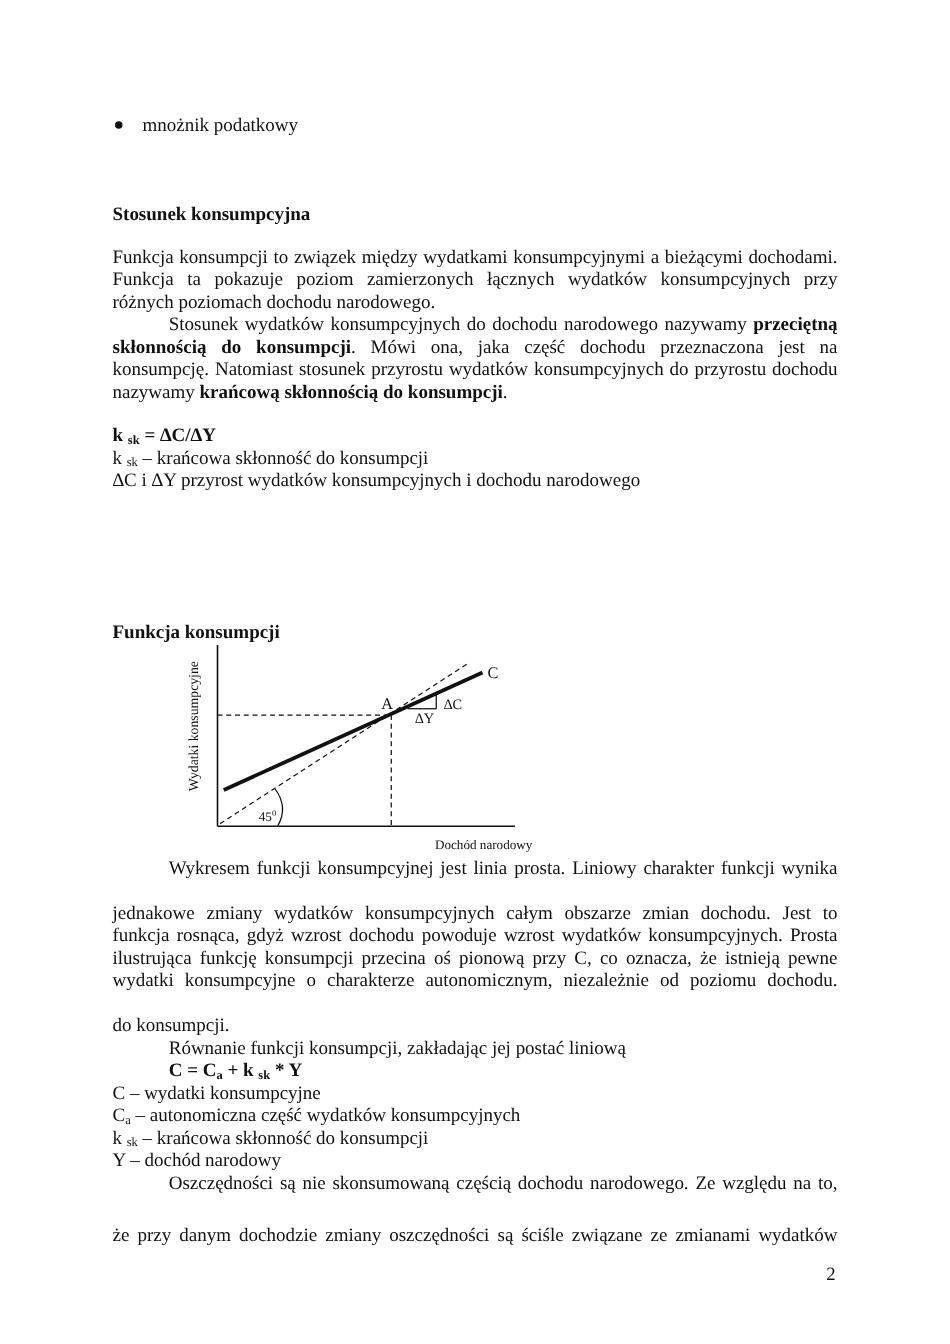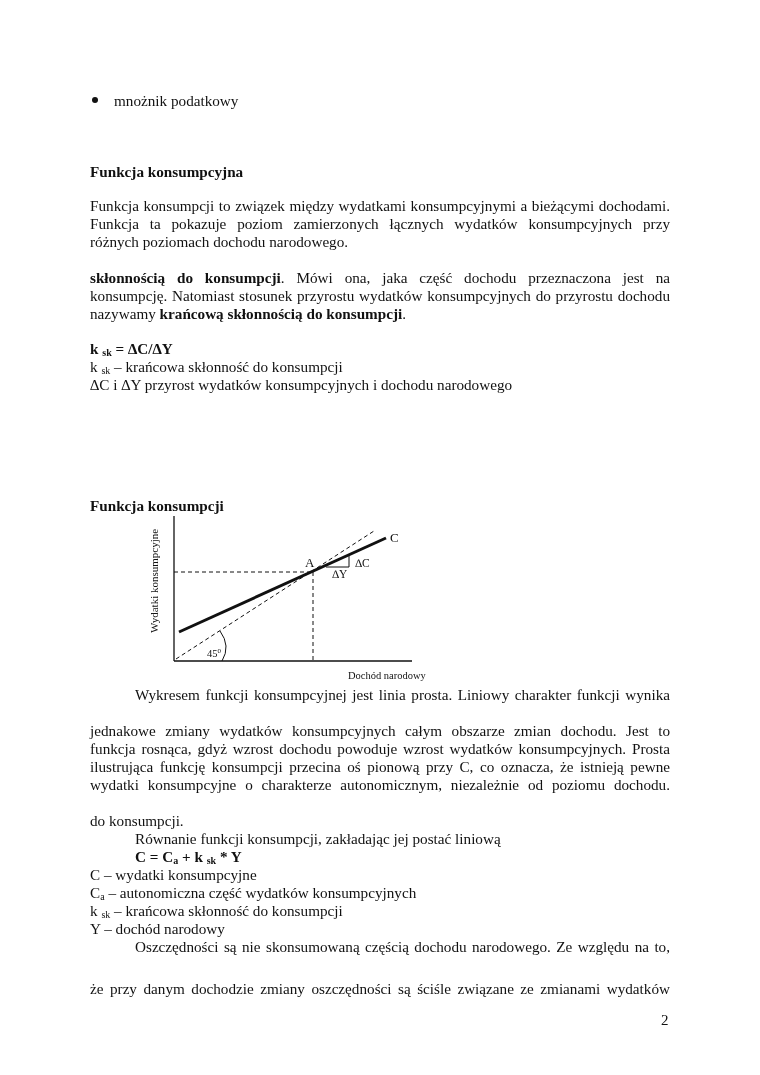--- a/index.html
+++ b/index.html
@@ -20,26 +20,29 @@
   .page-num { font-size: 15px; }
 </style>
 </head>
 <body>
 
 <div class="page">
 
   <span class="bullet-dot"></span>
   <div class="abs txt line" style="left:114px; top:92px;">mnożnik podatkowy</div>
 
-  <div class="abs heading line" style="left:90px; top:163px;">Funkcja konsumpcyjna</div>
+  <div class="abs heading line" style="left:90px; top:163px;">Stosunek konsumpcyjna</div>
 
   <div class="abs txt just line" style="left:90px; top:197px;">Funkcja konsumpcji to związek między wydatkami konsumpcyjnymi a bieżącymi dochodami.</div>
   <div class="abs txt just line" style="left:90px; top:215px;">Funkcja ta pokazuje poziom zamierzonych łącznych wydatków konsumpcyjnych przy</div>
   <div class="abs txt line" style="left:90px; top:233px;">różnych poziomach dochodu narodowego.</div>
 
+  <div class="abs txt just line indent" style="left:90px; top:251px;">
+    <span>Stosunek wydatków konsumpcyjnych do dochodu narodowego nazywamy </span><span class="bold">przeciętną</span>
+  </div>
   <div class="abs txt just line" style="left:90px; top:269px;">
     <span class="bold">skłonnością do konsumpcji</span><span>. Mówi ona, jaka część dochodu przeznaczona jest na</span>
   </div>
   <div class="abs txt just line" style="left:90px; top:287px;">konsumpcję. Natomiast stosunek przyrostu wydatków konsumpcyjnych do przyrostu dochodu</div>
   <div class="abs txt line" style="left:90px; top:305px;">
     <span>nazywamy </span><span class="bold">krańcową skłonnością do konsumpcji</span><span>.</span>
   </div>
 
   <div class="abs txt line bold" style="left:90px; top:340px;">
     <span>k</span> <sub>sk</sub><span> =  ∆C/∆Y</span>

